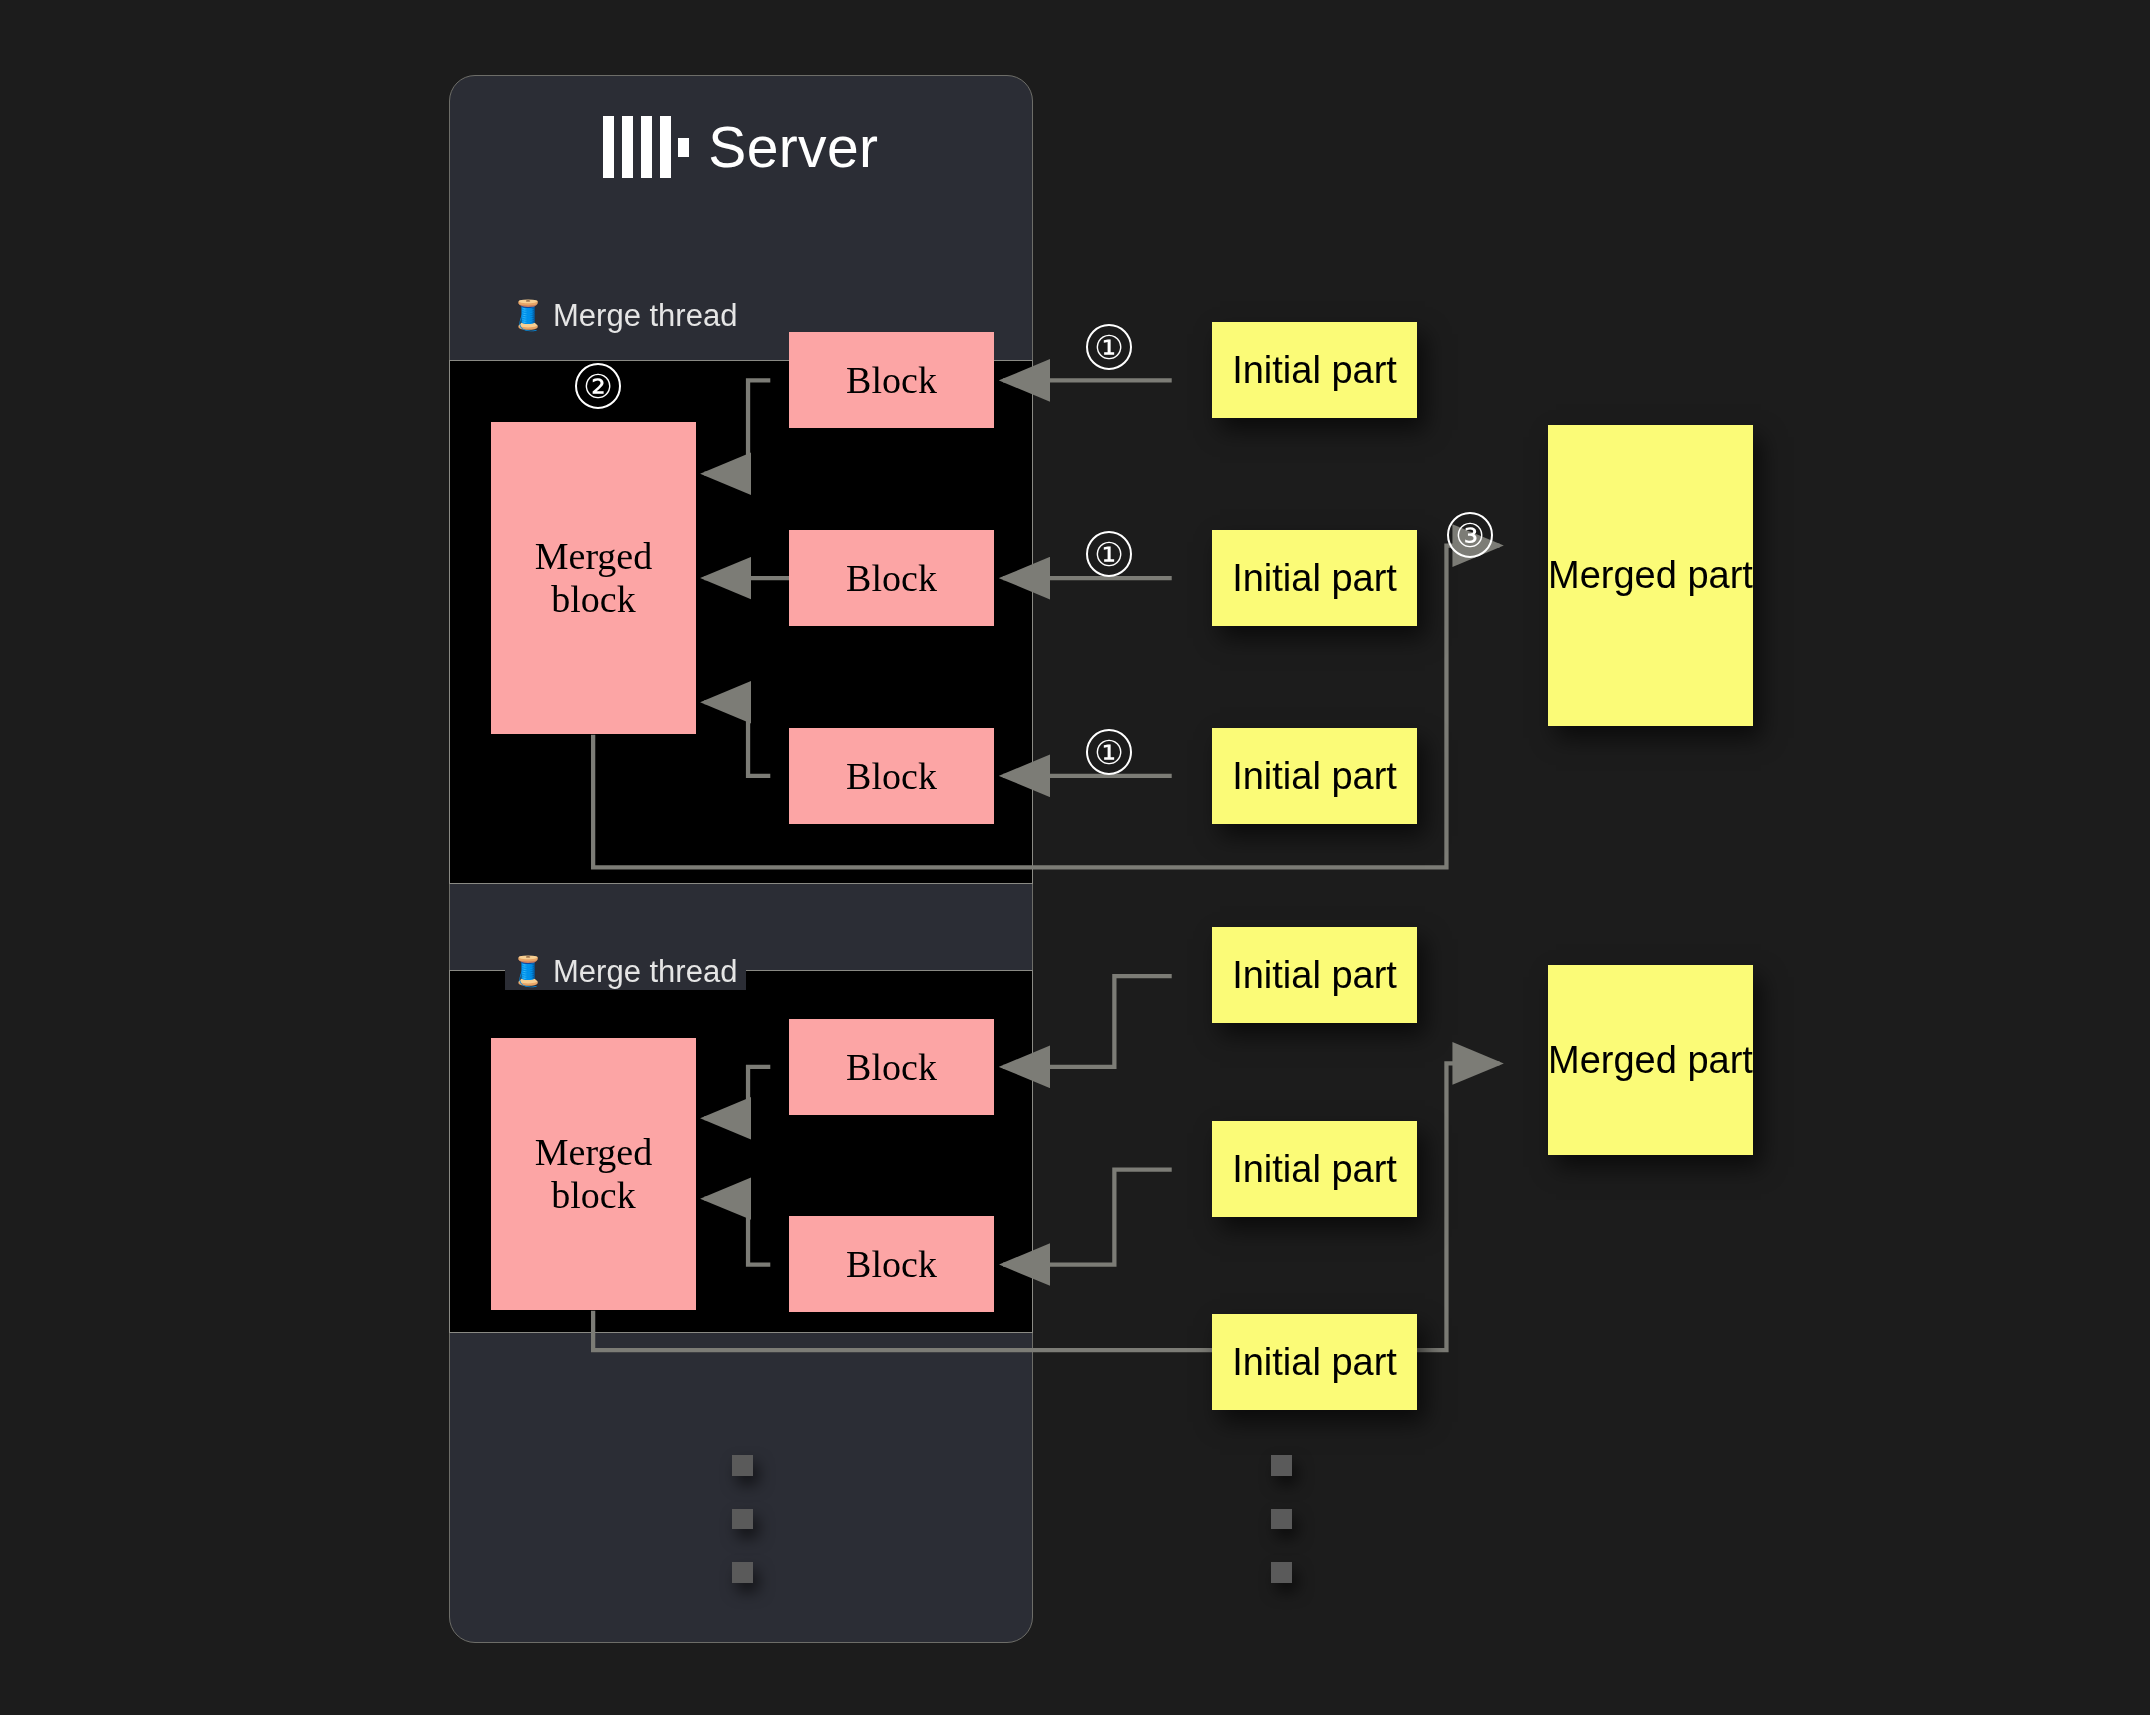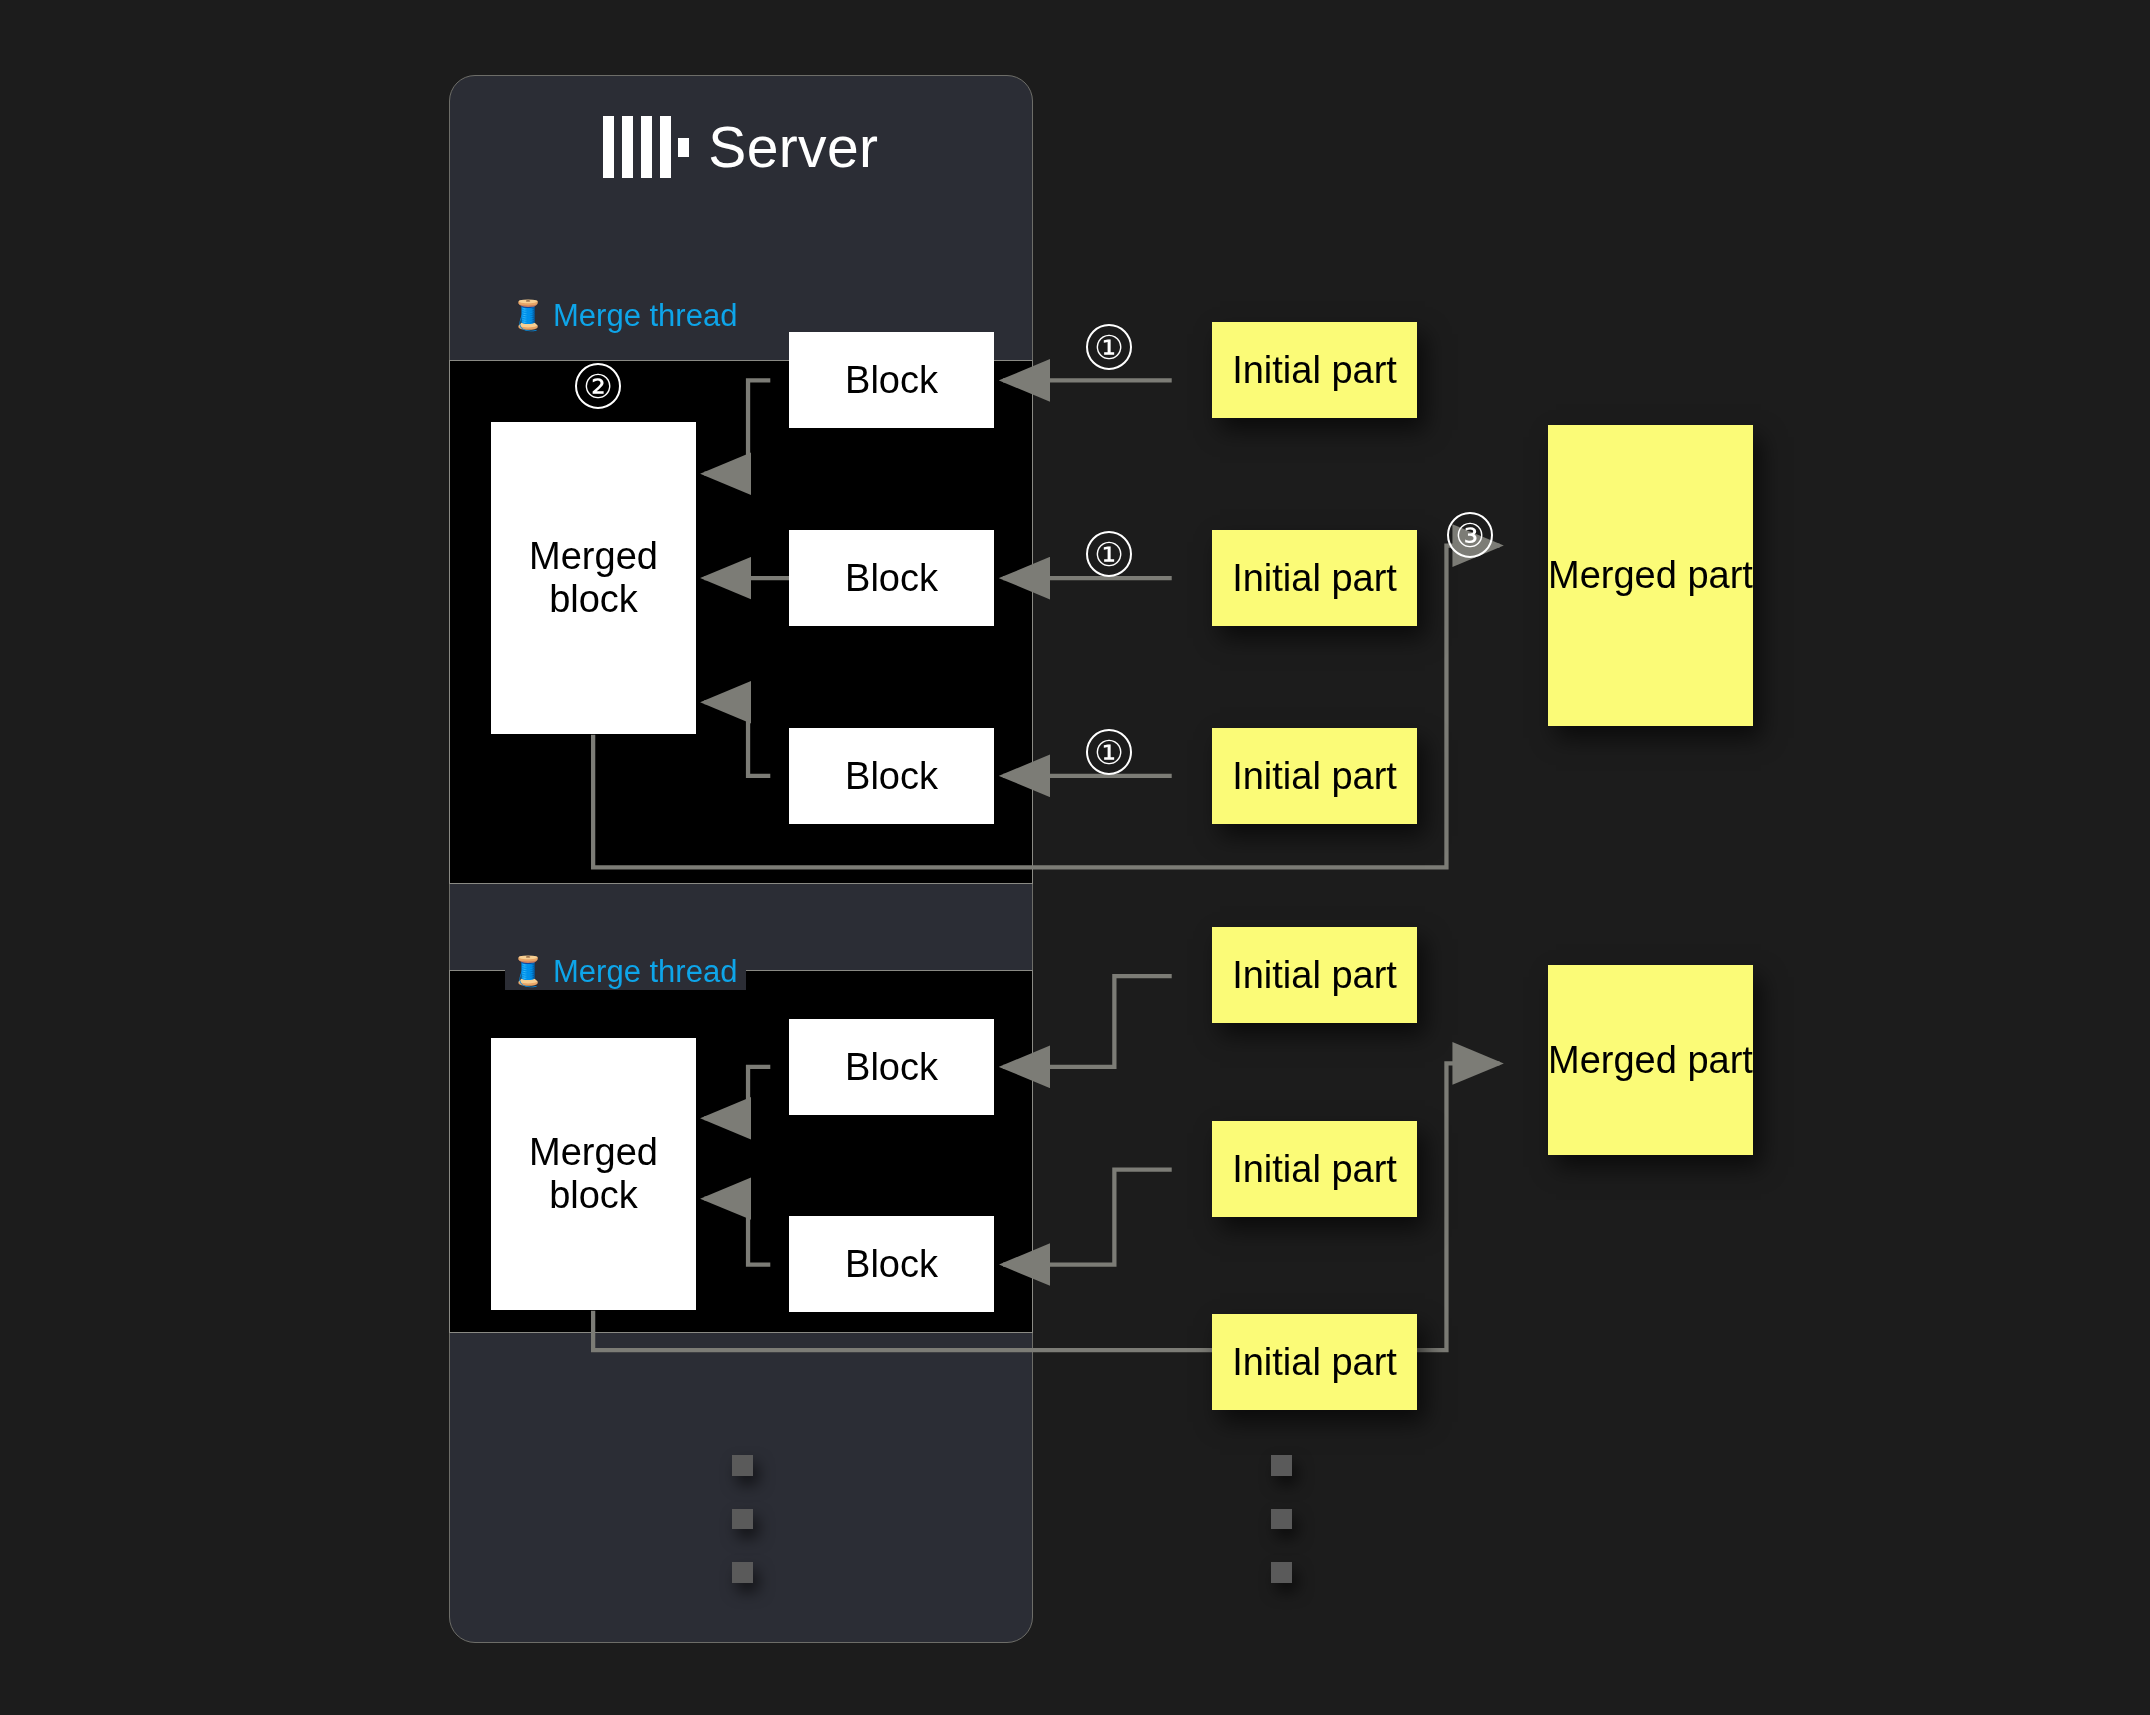--- a/index.html
+++ b/index.html
@@ -49,34 +49,34 @@
   .mt-label {
     position: absolute;
     display: flex; align-items: center; gap: 6.8px;
     background: #2b2d35;
     padding: 0 8.6px 0 5.1px;
     height: 38px;
     z-index: 6;
   }
   .mt-label-1 { left: 505px; top: 296px; }
   .mt-label-2 { left: 505px; top: 952px; }
-  .mt-label-text { color: #0ea5e9; font-size: 31px; line-height: 1; white-space: nowrap; }
+  .mt-label-text { color: #e5e5e5; font-size: 31px; line-height: 1; white-space: nowrap; }
   .spool-icon { font-size: 29px; line-height: 1; }
 
   
   .box {
     position: absolute;
     display: flex; align-items: center; justify-content: center;
     text-align: center;
     color: #000000;
     font-size: 38px;
     line-height: 1.12;
     z-index: 4;
   }
-  .box-blue  { background: #ffffff; }
+  .box-blue  { background: #fca5a5; font-family: Liberation Serif, serif; }
   .box-yellow{ background: #fbfb77; box-shadow: 7.7px 12px 22px rgba(0,0,0,0.62); margin-left: 40px; }
 
   
   .blk-1a { left: 789px; top: 332px;  width: 205px; height: 96px; }
   .blk-1b { left: 789px; top: 530px;  width: 205px; height: 96px; }
   .blk-1c { left: 789px; top: 728px;  width: 205px; height: 96px; }
   .blk-2a { left: 789px; top: 1019px; width: 205px; height: 96px; }
   .blk-2b { left: 789px; top: 1216px; width: 205px; height: 96px; }
 
   .mblk-1 { left: 491px; top: 422px;  width: 205px; height: 312px; }

